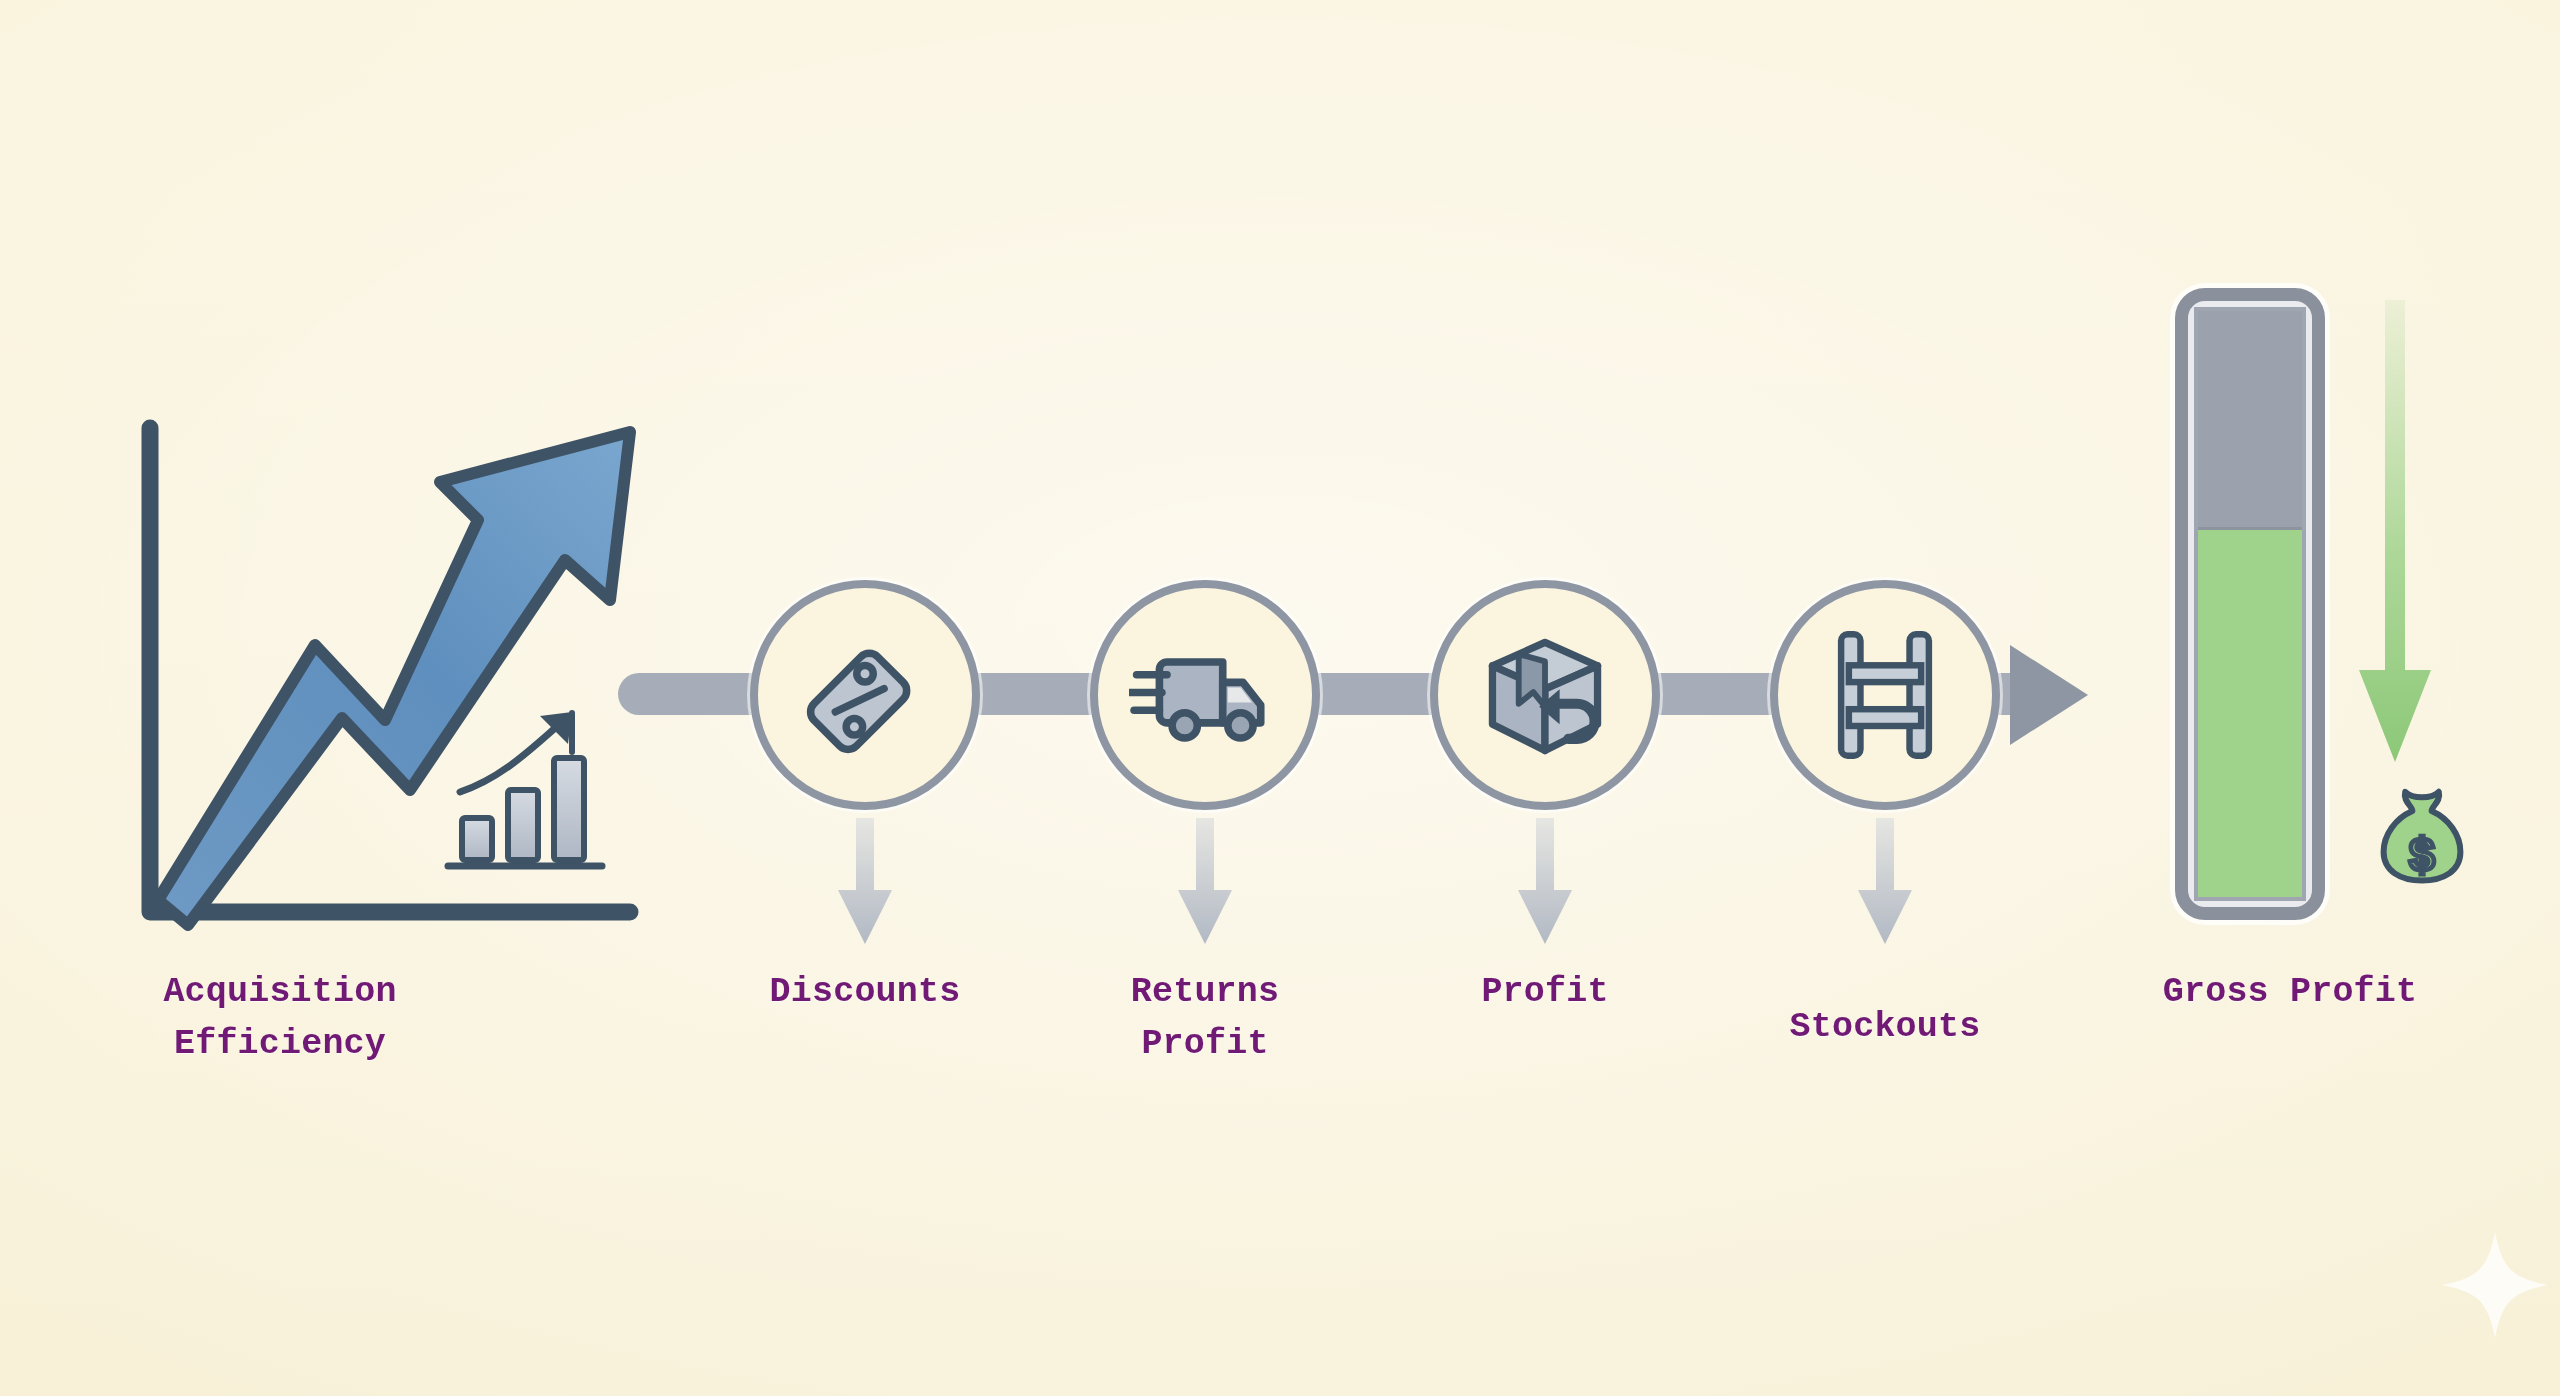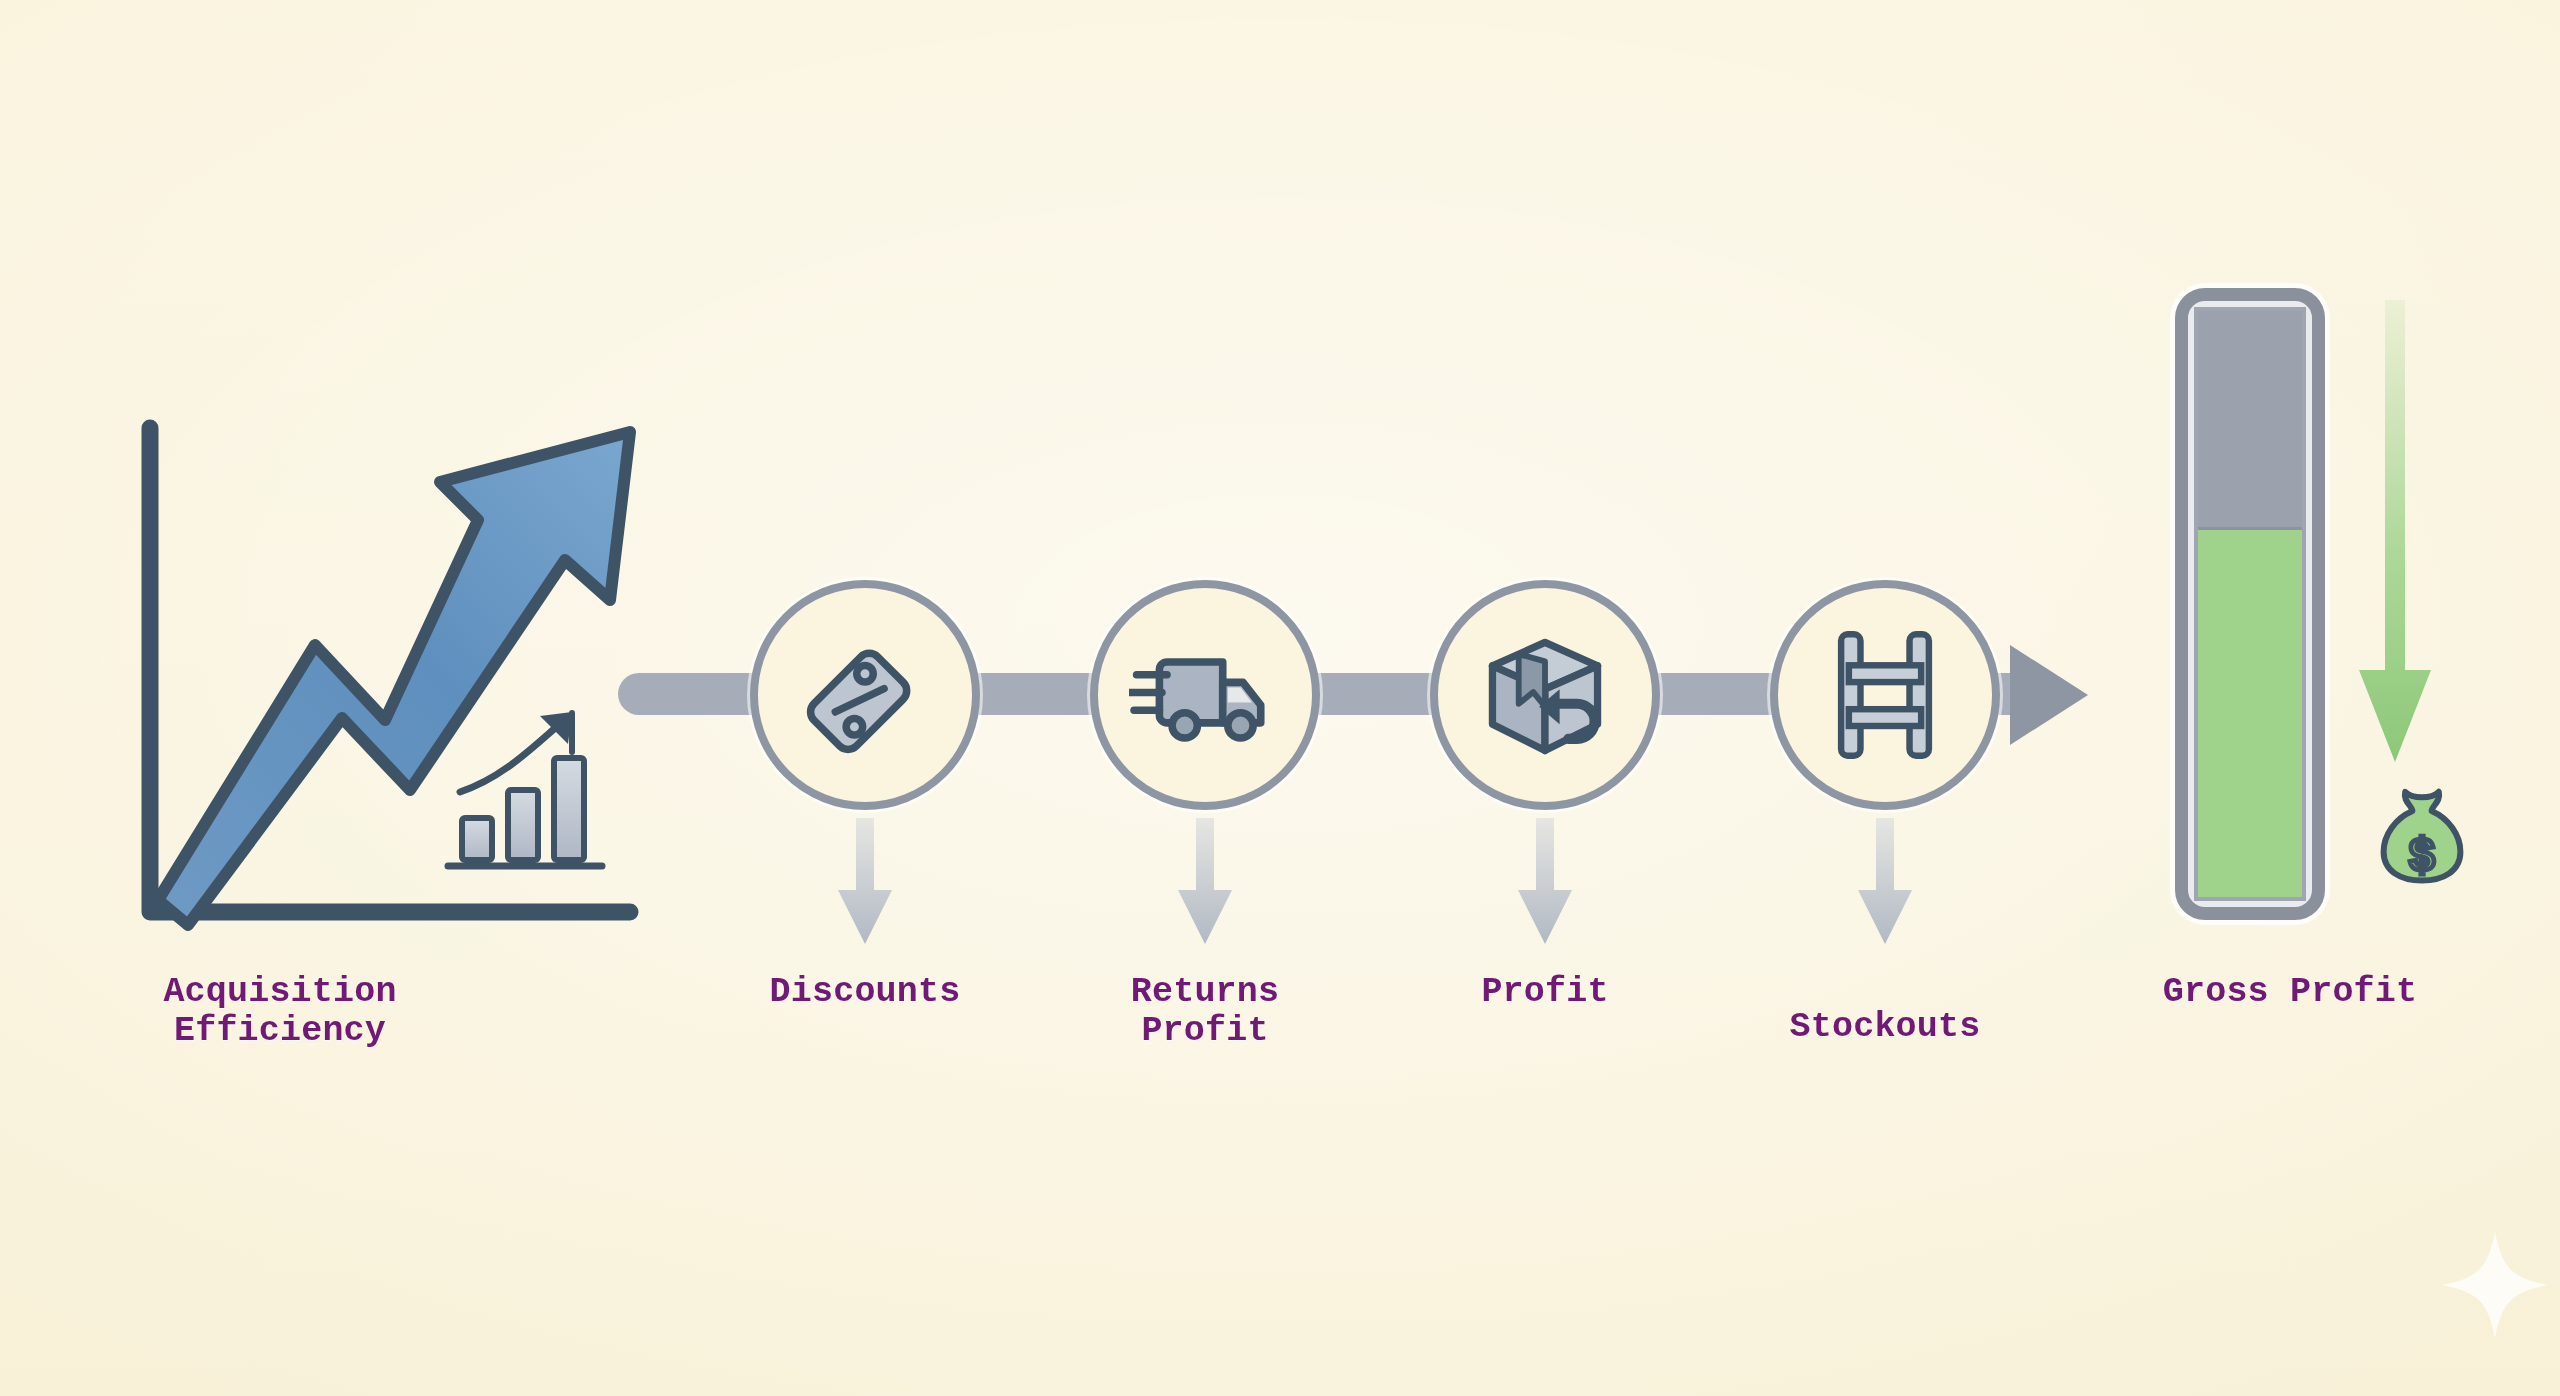--- a/index.html
+++ b/index.html
@@ -56,21 +56,21 @@
     color:#701a75;
     font-weight:bold;
     font-size:35px;
     line-height:1.0;
     text-align:center;
     letter-spacing:0.2px;
     text-shadow:0 1px 0 rgba(255,255,255,0.75);
     z-index:4;
     font-family:Liberation Mono, monospace;
   }
-  .label .l2{display:block;margin-top:4px;}
+  .label .l2{display:block;margin-top:17px;}
 
   
   #gauge-wrap{position:absolute;left:2175px;top:288px;width:150px;height:632px;z-index:3;}
   #gauge-outer{
     position:absolute;inset:0;
     border-radius:30px;
     border:13px solid #8b919c;
     background:#e9ebef;
     box-sizing:border-box;
     box-shadow:0 0 0 5px rgba(255,255,255,0.75);

